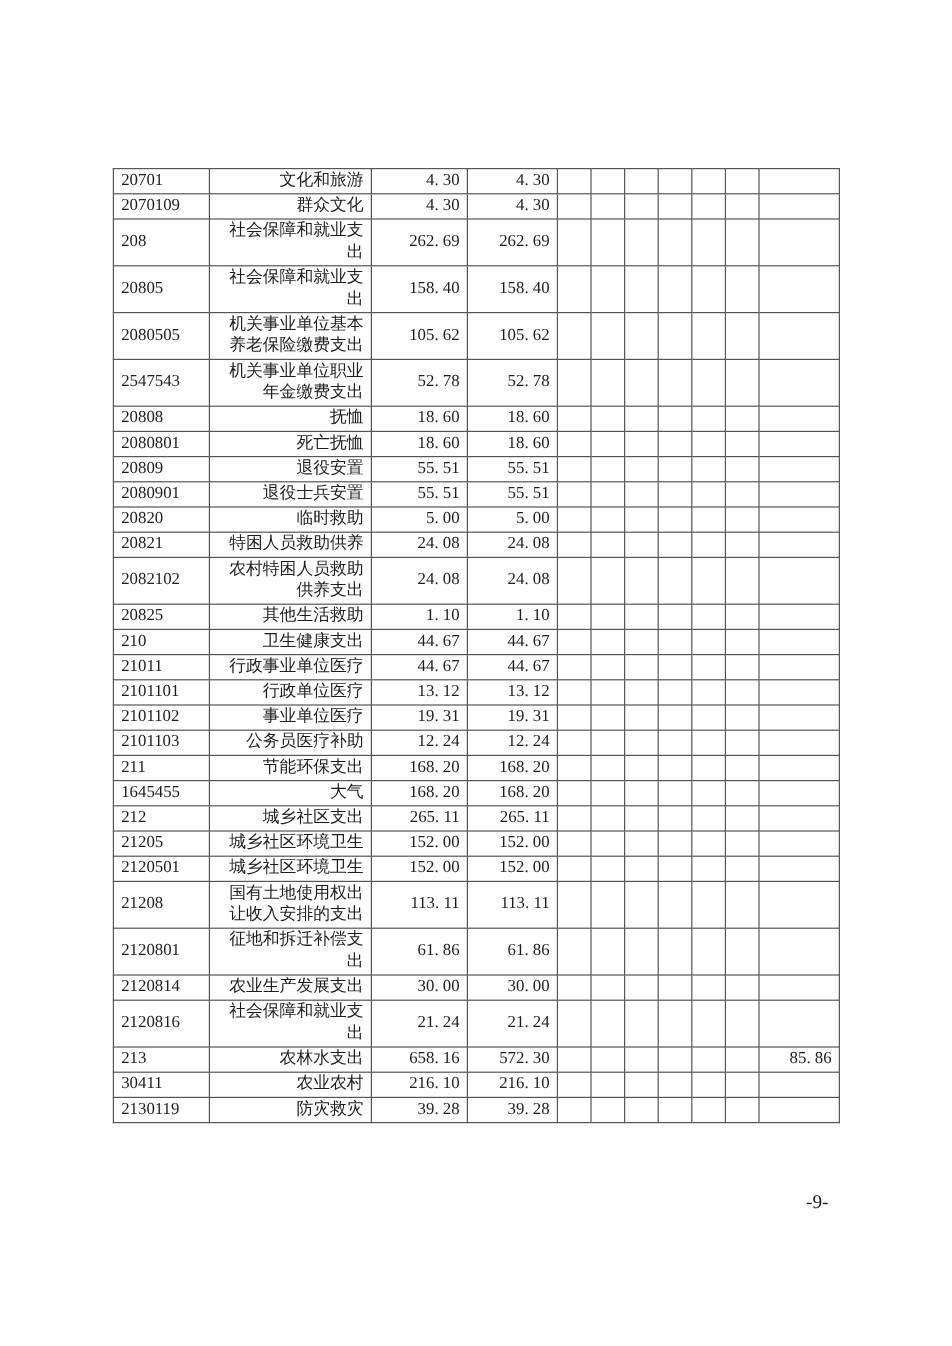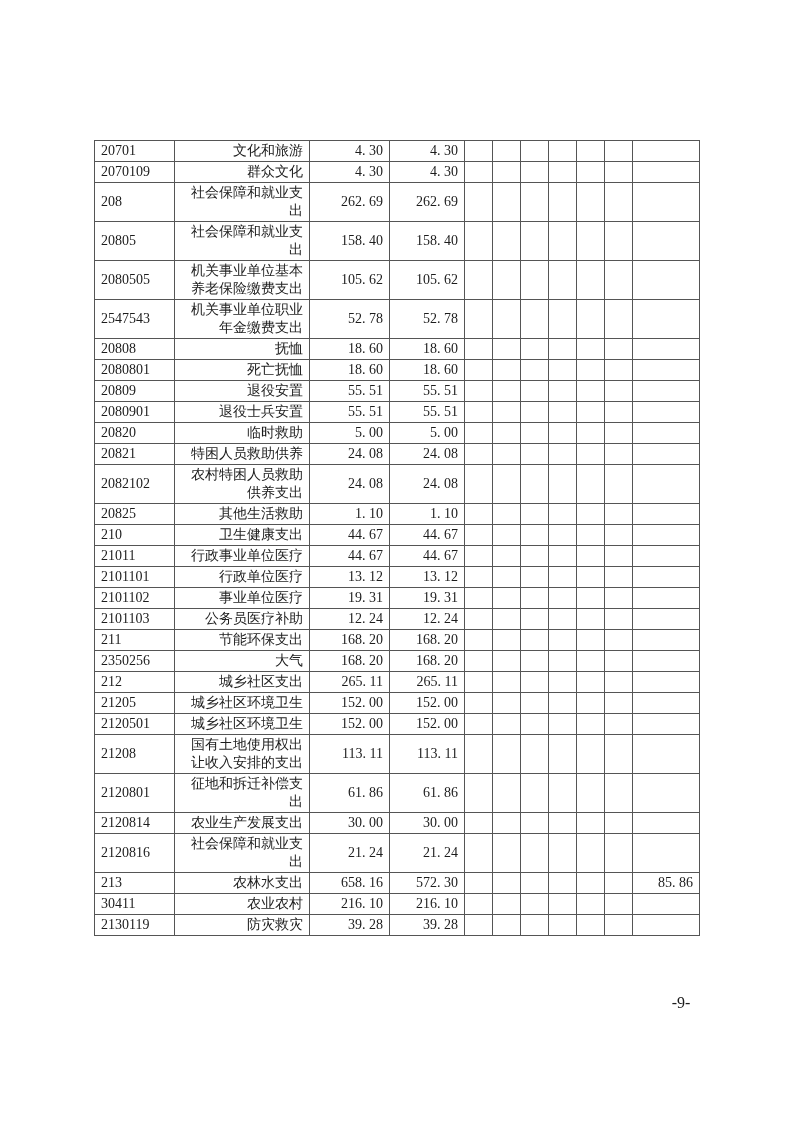--- a/index.html
+++ b/index.html
@@ -323,21 +323,21 @@
           <td class="num">168. 20</td>
           <td class="empty"></td>
           <td class="empty"></td>
           <td class="empty"></td>
           <td class="empty"></td>
           <td class="empty"></td>
           <td class="empty"></td>
           <td class="num"></td>
         </tr>
         <tr>
-          <td class="code">2350256</td>
+          <td class="code">1645455</td>
           <td class="name">大气</td>
           <td class="num">168. 20</td>
           <td class="num">168. 20</td>
           <td class="empty"></td>
           <td class="empty"></td>
           <td class="empty"></td>
           <td class="empty"></td>
           <td class="empty"></td>
           <td class="empty"></td>
           <td class="num"></td>

